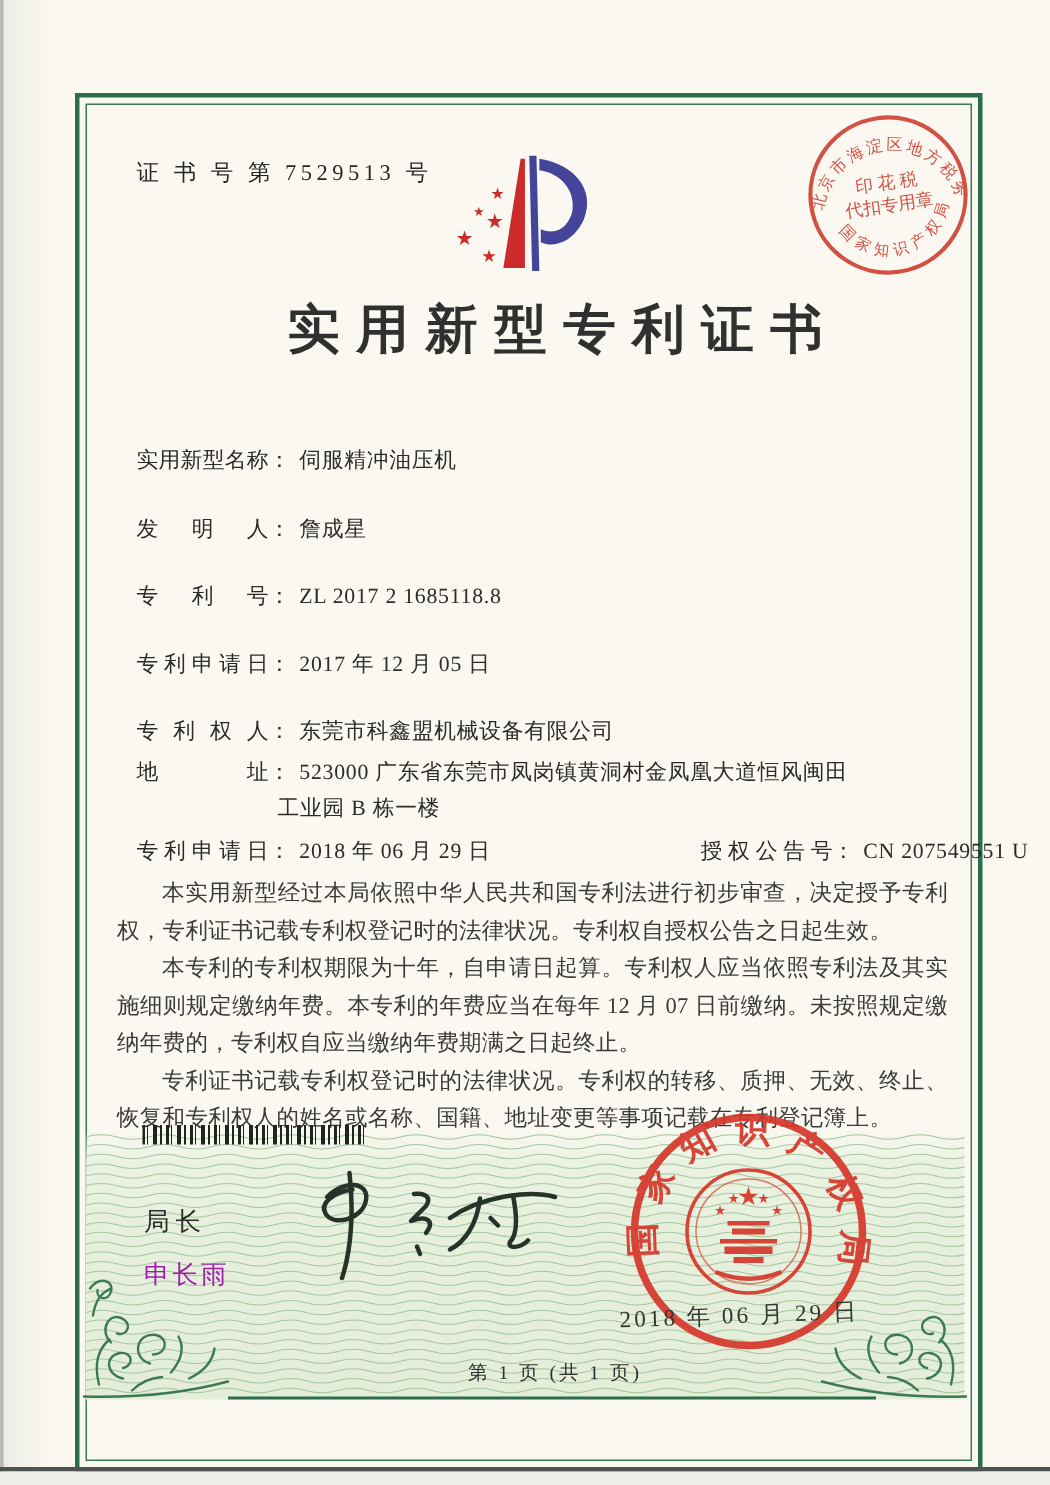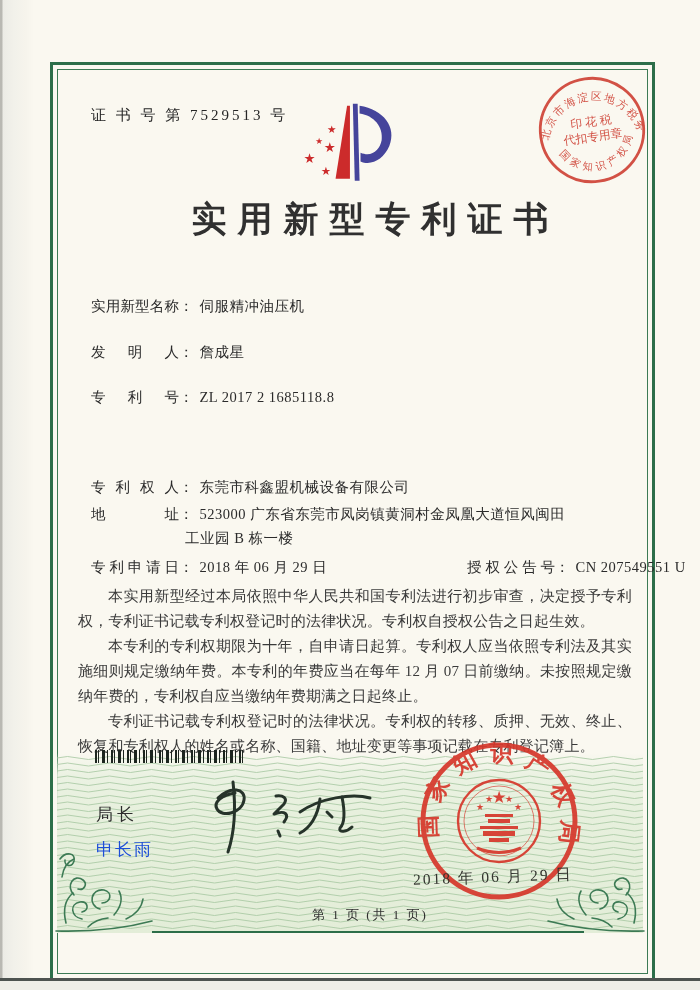--- a/index.html
+++ b/index.html
@@ -40,21 +40,21 @@
 
   .guilloche{position:absolute;left:57px;top:753px;width:586px;height:180px;
         background:linear-gradient(180deg,rgba(232,241,224,0) 0,rgba(232,241,224,.85) 22px,#e7f0dd 60px,#e3edd8 100%);}
   .guilloche svg{position:absolute;left:0;top:0;}
   .bottom-rule{position:absolute;left:152px;top:931px;width:432px;height:2px;background:#2c6e49;}
   .ornament{position:absolute;width:132px;height:104px;}
   .ornament.left{left:52px;top:831px;}
   .ornament.right{left:516px;top:831px;transform:scaleX(-1);}
 
   .director-label{position:absolute;left:96px;top:803px;font-size:17px;letter-spacing:4px;color:#2c2c2c;}
-  .director-name{position:absolute;left:96px;top:838px;font-size:17px;letter-spacing:2px;color:#1d4ed8;font-family:Liberation Mono, monospace;}
+  .director-name{position:absolute;left:96px;top:838px;font-size:17px;letter-spacing:2px;color:#a21caf;font-family:Liberation Mono, monospace;}
   .signature{position:absolute;left:200px;top:768px;width:212px;height:106px;}
 
   .seal{position:absolute;left:414px;top:736px;width:170px;height:170px;opacity:.92;}
   .seal-date{position:absolute;left:413px;top:867px;font-size:15.5px;letter-spacing:2px;color:#33352f;
         transform:rotate(-2deg);white-space:nowrap;}
 
   .page-footer{position:absolute;left:0;top:906px;width:100%;text-align:center;
         font-size:13px;letter-spacing:2px;color:#2f2f2f;}
 </style>
 </head>
@@ -140,20 +140,23 @@
     </div>
 
     <div class="frow" style="top:343px">
       <span class="flabel">发明人</span><span class="fcolon">：</span><span class="fvalue">詹成星</span>
     </div>
 
     <div class="frow" style="top:388px">
       <span class="flabel">专利号</span><span class="fcolon">：</span><span class="fvalue">ZL 2017 2 1685118.8</span>
     </div>
 
+    <div class="frow" style="top:433px">
+      <span class="flabel">专利申请日</span><span class="fcolon">：</span><span class="fvalue">2017 年 12 月 05 日</span>
+    </div>
 
     <div class="frow" style="top:478px">
       <span class="flabel">专利权人</span><span class="fcolon">：</span><span class="fvalue">东莞市科鑫盟机械设备有限公司</span>
     </div>
 
     <div class="frow" style="top:505px">
       <span class="flabel">地址</span><span class="fcolon">：</span><span class="fvalue">523000 广东省东莞市凤岗镇黄洞村金凤凰大道恒风闽田</span>
     </div>
     <div class="frow addr2" style="top:529px">
       <span class="fvalue">工业园 B 栋一楼</span>

